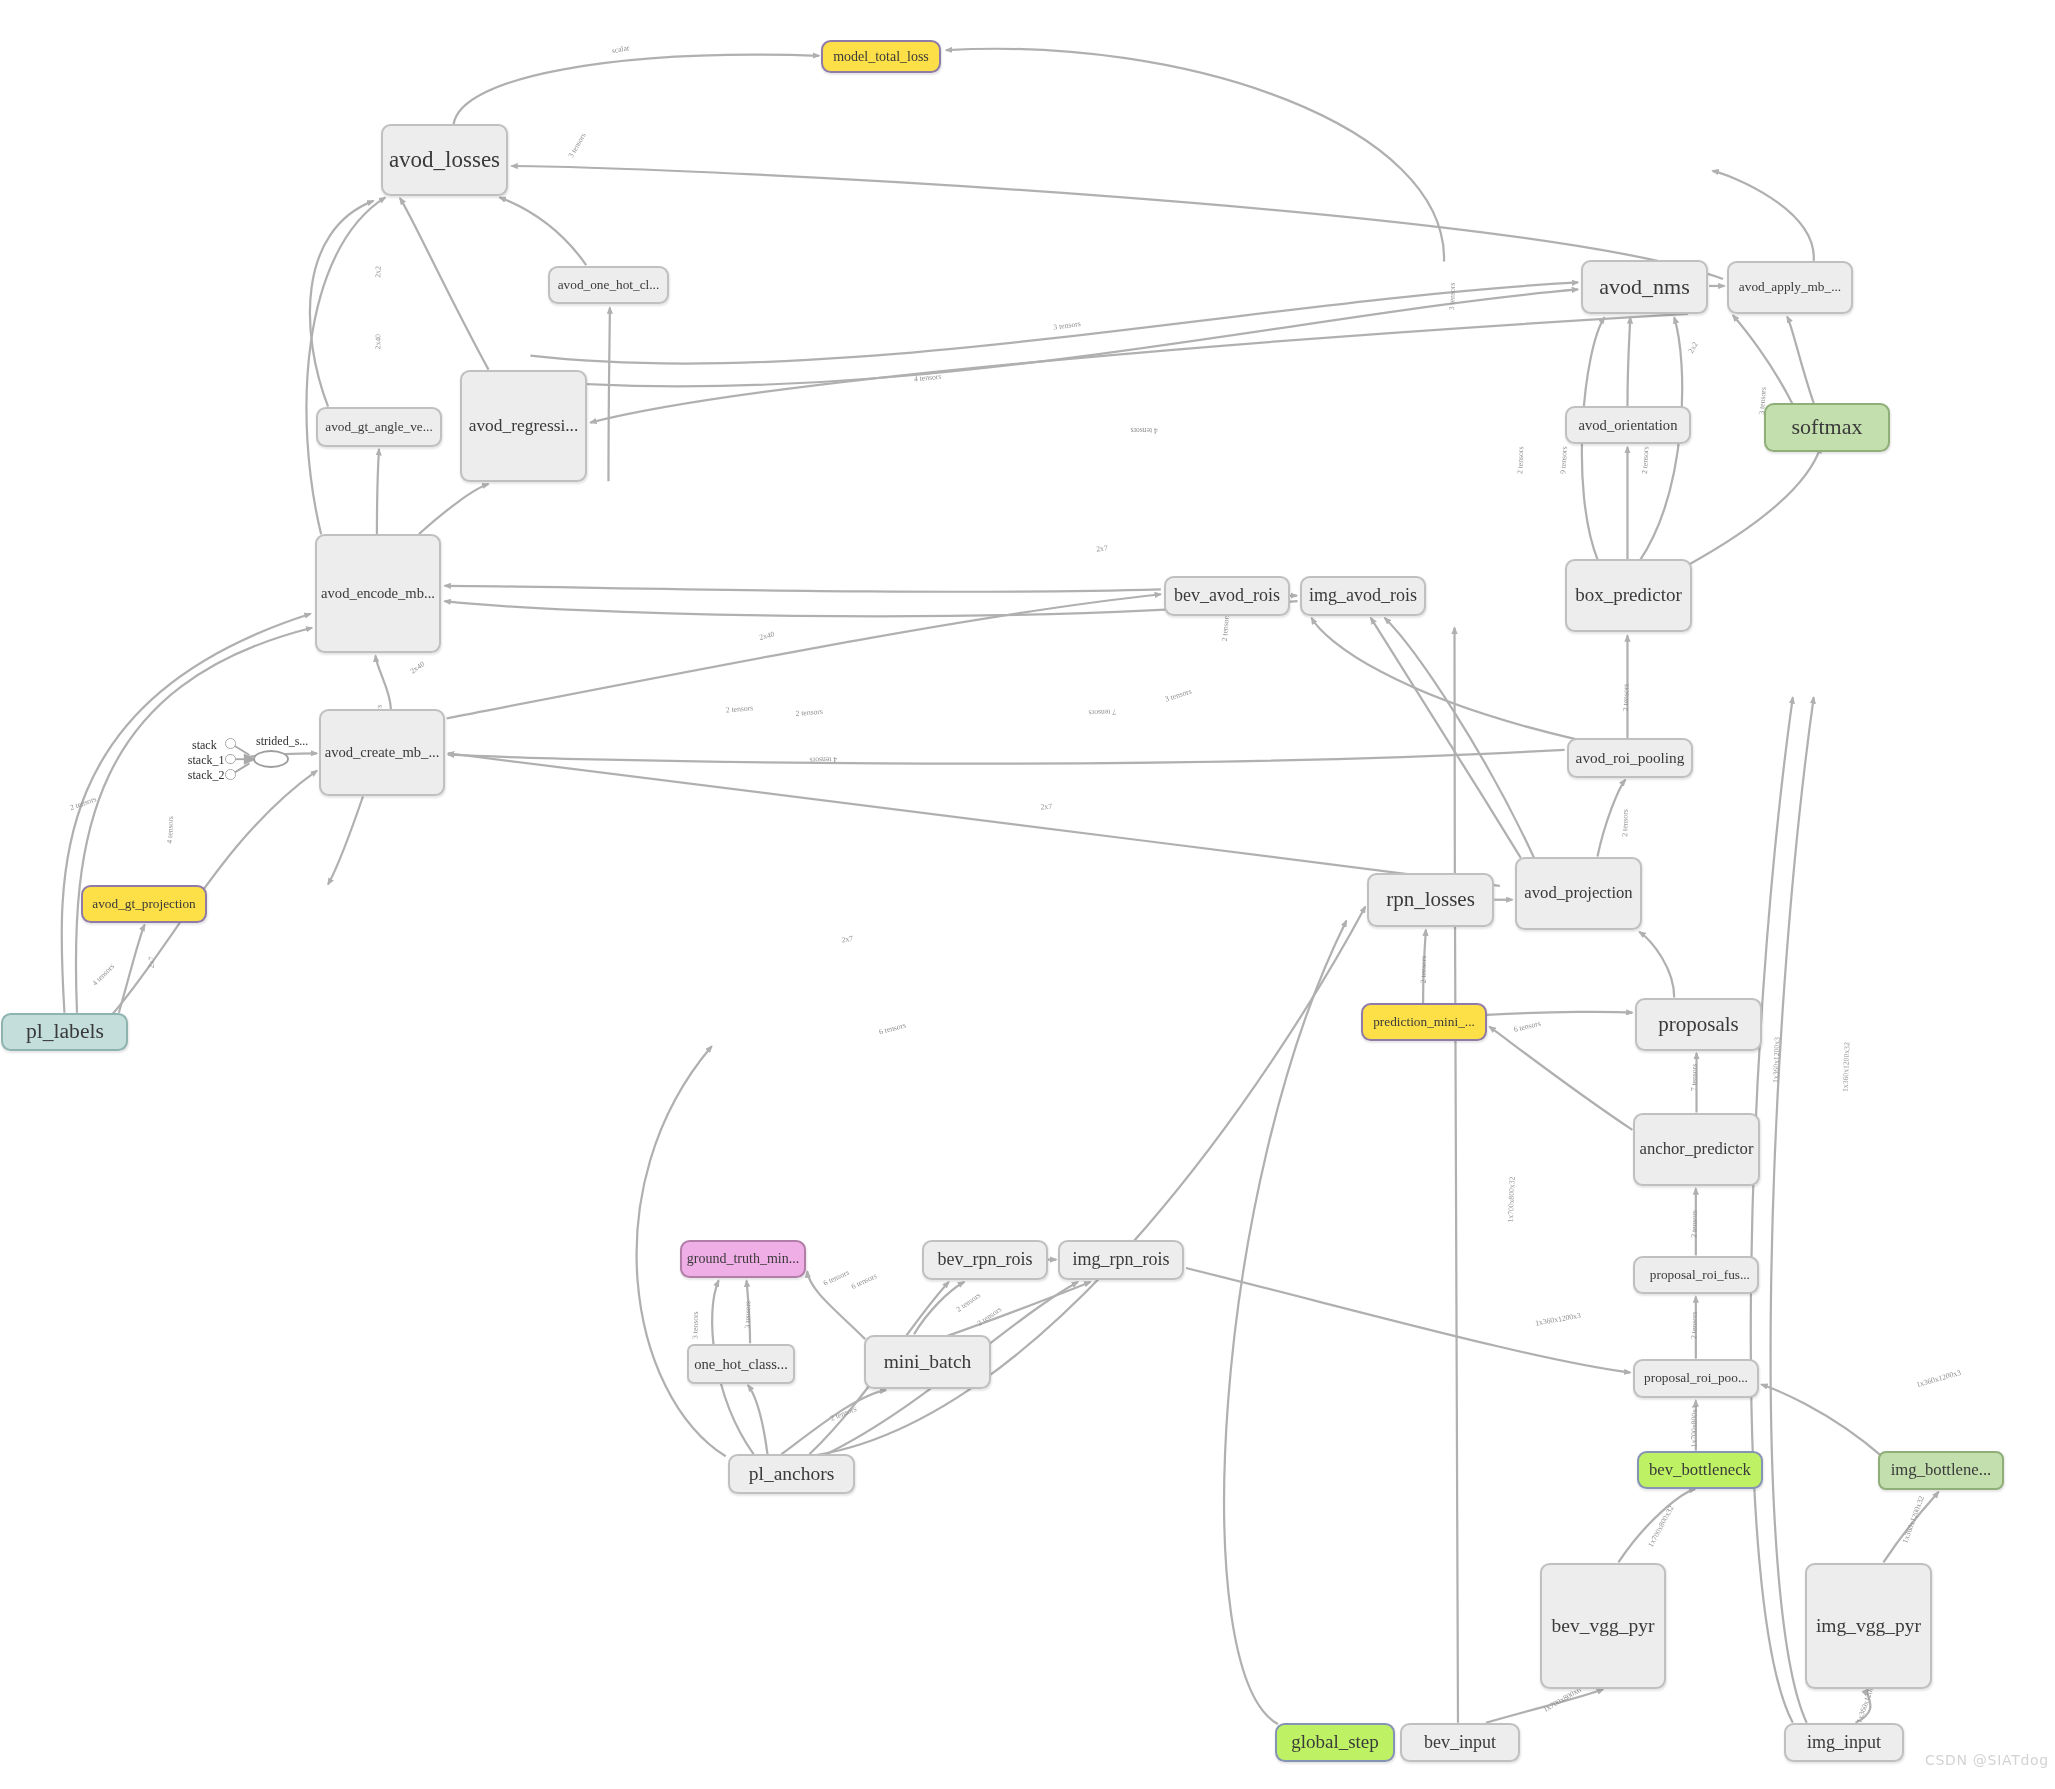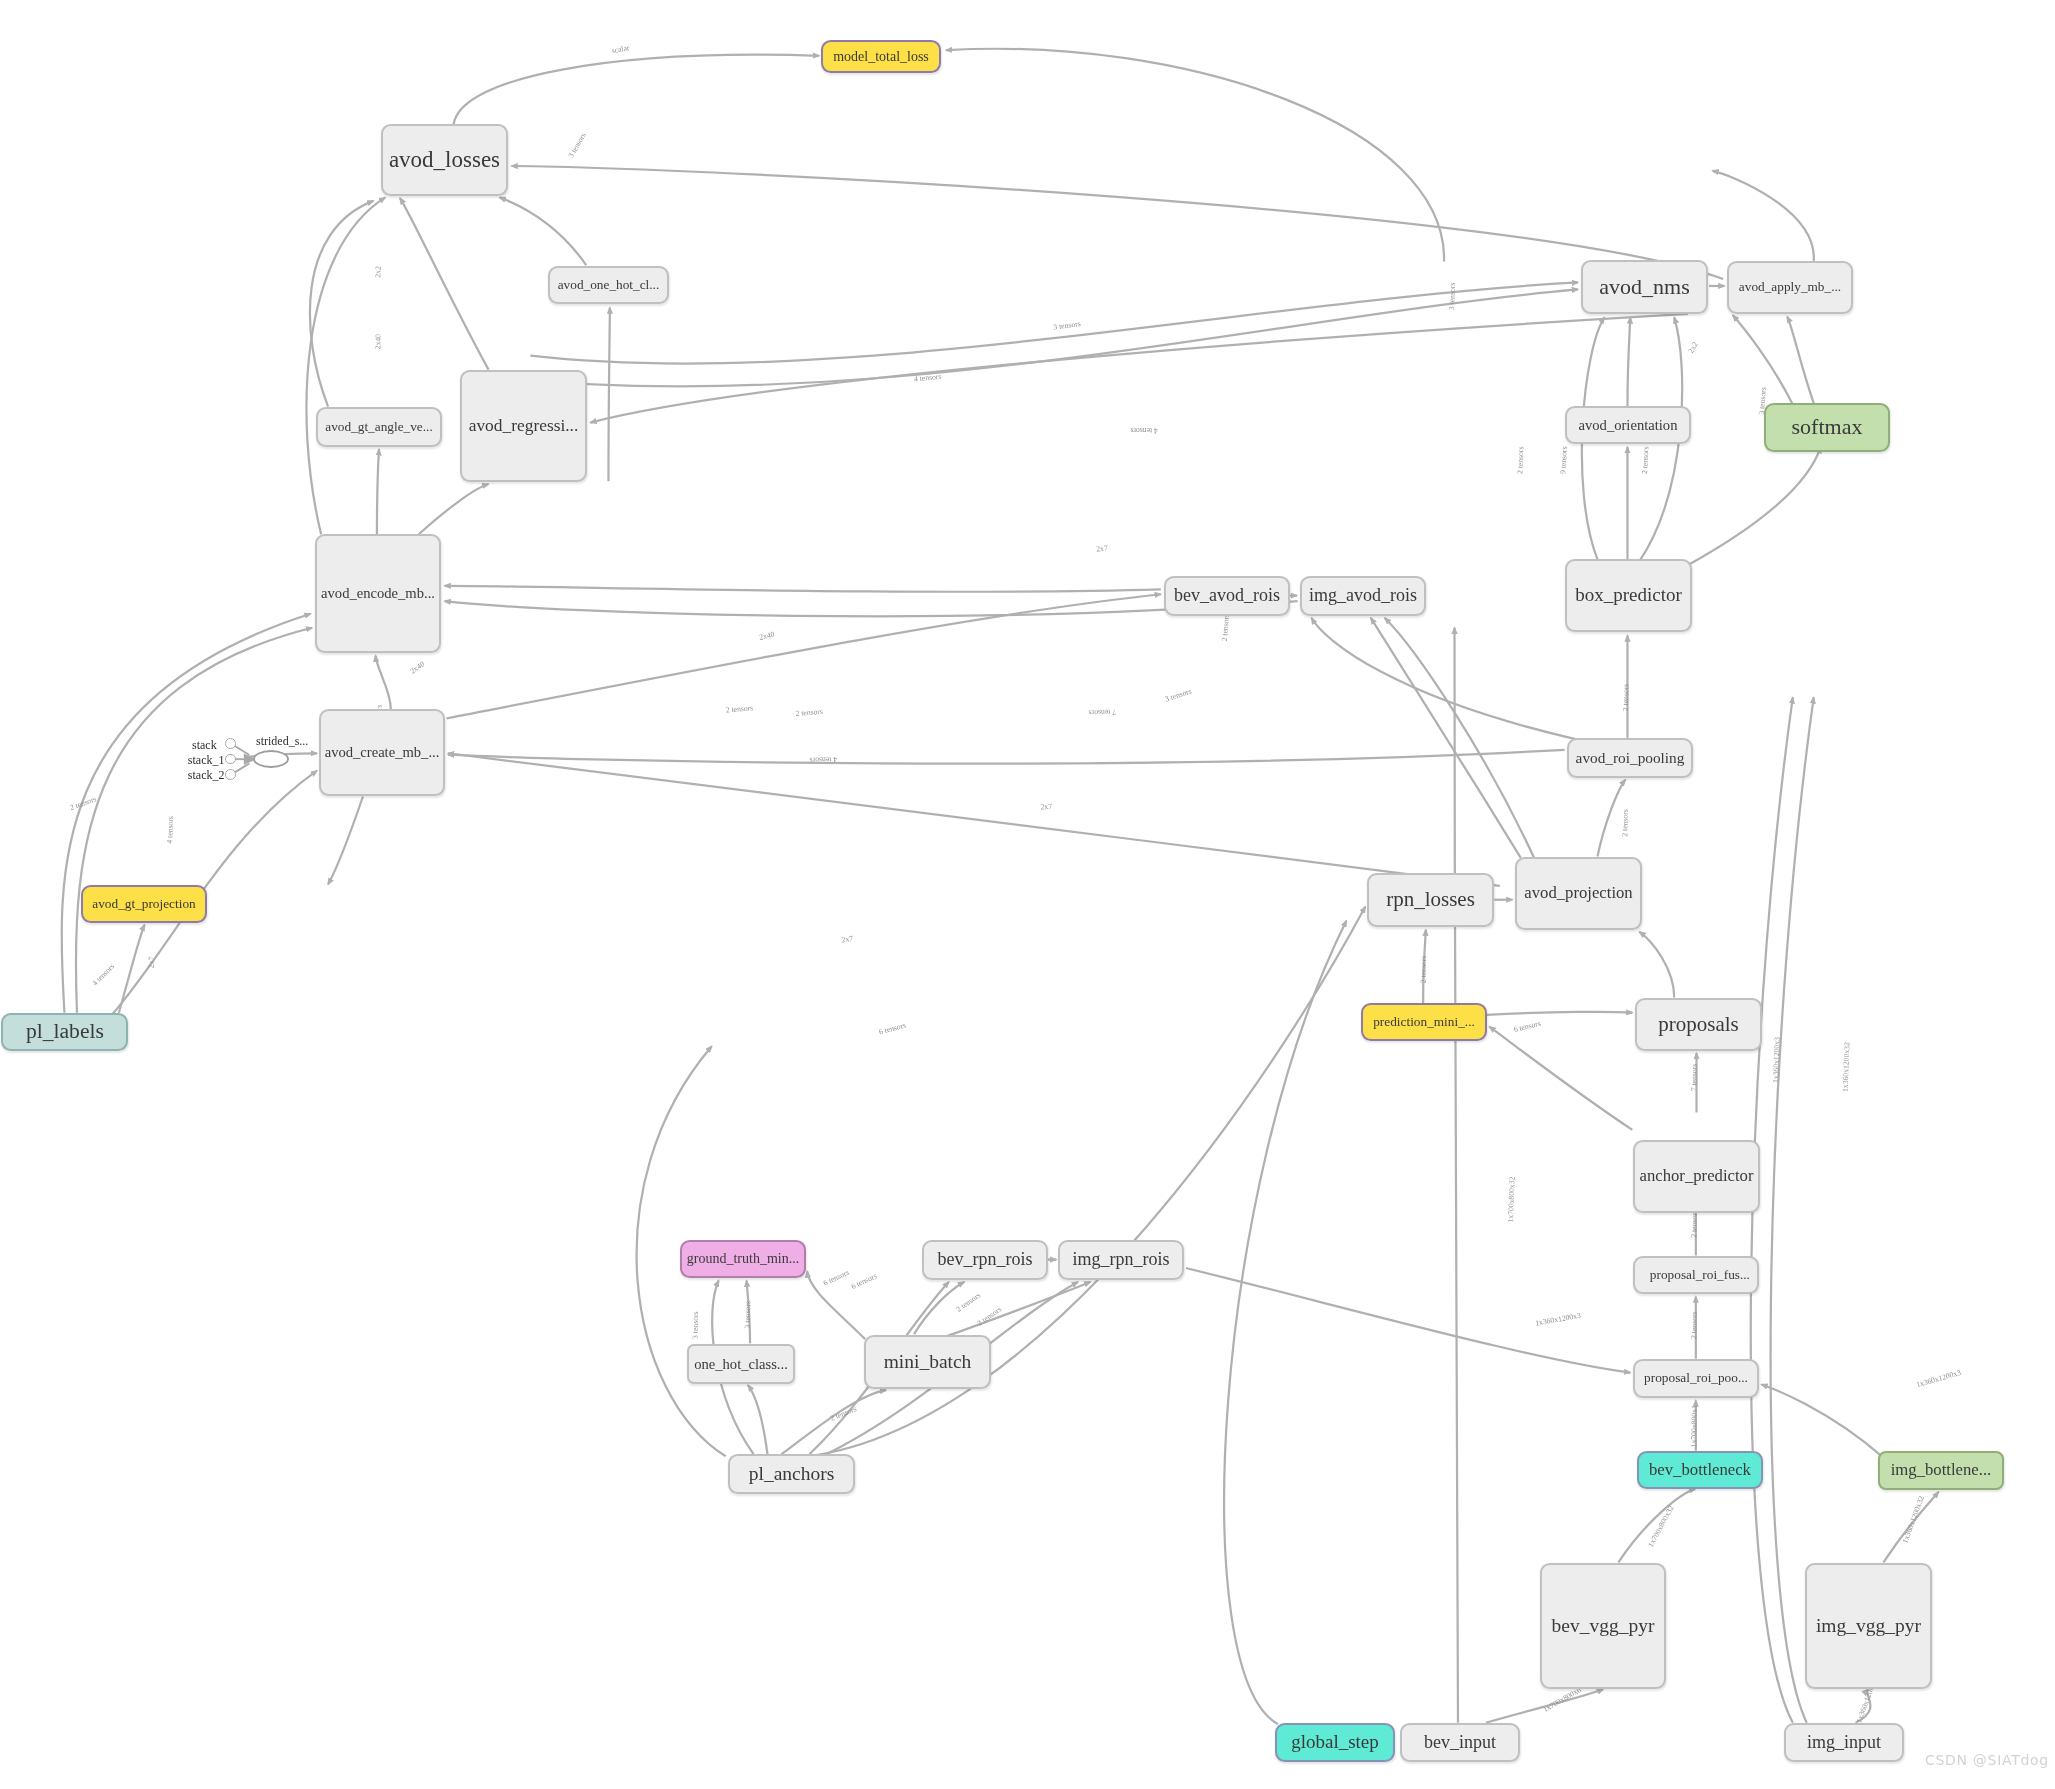--- a/index.html
+++ b/index.html
@@ -37,21 +37,21 @@
     color: #3a3a3a;
     font-family: "Liberation Serif", "DejaVu Serif", serif;
     line-height: 1.1;
     padding: 1.4px 4.2px;
     box-shadow: 0.7px 1.4px 2.1px rgba(0,0,0,0.10);
     z-index: 5;
   }
   .gnode.purple   { background: #fde047; border-color: #8f7ba8; }
   .gnode.teal     { background: #c3dedb; border-color: #8fb3af; }
   .gnode.green    { background: #c3dfae; border-color: #8fae78; }
-  .gnode.blue     { background: #5eead4; border-color: #8593b5; text-align: right; }
+  .gnode.blue     { background: #bef264; border-color: #8593b5; text-align: right; }
   .gnode.pink     { background: #efaee5; border-color: #b07ea8; }
   .gnode.plain    { background: #ededed; border-color: #c0c0c0; }
 
   
   .opcluster { position: absolute; z-index: 6; }
   .op-label {
     position: absolute;
     font-size: 12px;
     color: #2f2f2f;
     white-space: nowrap;
@@ -331,21 +331,21 @@
     <div class="gnode plain" style="left: 1300px; top: 576px; width: 126px; height: 40px; font-size: 18px;">img_avod_rois</div>
     <div class="gnode plain" style="left: 1565px; top: 559px; width: 127px; height: 73px; font-size: 19px;">box_predictor</div>
     <div class="gnode plain" style="left: 319px; top: 709px; width: 126px; height: 87px; font-size: 14.6px;">avod_create_mb_...</div>
     <div class="gnode plain" style="left: 1567px; top: 738px; width: 126px; height: 40px; font-size: 15.3px;">avod_roi_pooling</div>
     <div class="gnode purple" style="left: 81px; top: 885px; width: 126px; height: 38px; font-size: 13.3px;">avod_gt_projection</div>
     <div class="gnode plain" style="left: 1367px; top: 873px; width: 127px; height: 54px; font-size: 21px;">rpn_losses</div>
     <div class="gnode plain" style="left: 1515px; top: 857px; width: 127px; height: 73px; font-size: 16.7px;">avod_projection</div>
     <div class="gnode teal" style="left: 1.4px; top: 1013px; width: 127px; height: 38px; font-size: 21.6px;">pl_labels</div>
     <div class="gnode purple" style="left: 1361px; top: 1003px; width: 126px; height: 38px; font-size: 13.3px;">prediction_mini_...</div>
     <div class="gnode plain" style="left: 1635px; top: 998px; width: 127px; height: 53px; font-size: 21px;">proposals</div>
-    <div class="gnode plain" style="left: 1633px; top: 1113px; width: 127px; height: 73px; font-size: 16.7px; margin-top: 27px;">anchor_predictor</div>
+    <div class="gnode plain" style="left: 1633px; top: 1113px; width: 127px; height: 73px; font-size: 16.7px;">anchor_predictor</div>
     <div class="gnode plain" style="left: 1633px; top: 1256px; width: 126px; height: 38px; font-size: 13.3px; padding-left: 12px;">proposal_roi_fus...</div>
     <div class="gnode pink" style="left: 680px; top: 1240px; width: 126px; height: 38px; font-size: 14px;">ground_truth_min...</div>
     <div class="gnode plain" style="left: 922px; top: 1240px; width: 126px; height: 40px; font-size: 18px;">bev_rpn_rois</div>
     <div class="gnode plain" style="left: 1058px; top: 1240px; width: 126px; height: 40px; font-size: 18px;">img_rpn_rois</div>
     <div class="gnode plain" style="left: 687px; top: 1344px; width: 108px; height: 40px; font-size: 14.6px; border-radius: 7px;">one_hot_class...</div>
     <div class="gnode plain" style="left: 1633px; top: 1359px; width: 126px; height: 39px; font-size: 13.3px;">proposal_roi_poo...</div>
     <div class="gnode plain" style="left: 864px; top: 1335px; width: 127px; height: 54px; font-size: 19.5px;">mini_batch</div>
     <div class="gnode plain" style="left: 728px; top: 1454px; width: 127px; height: 40px; font-size: 19.5px;">pl_anchors</div>
     <div class="gnode blue" style="left: 1637px; top: 1451px; width: 126px; height: 38px; font-size: 16.7px;">bev_bottleneck</div>
     <div class="gnode green" style="left: 1878px; top: 1451px; width: 126px; height: 39px; font-size: 16.7px; border-radius: 8px;">img_bottlene...</div>

